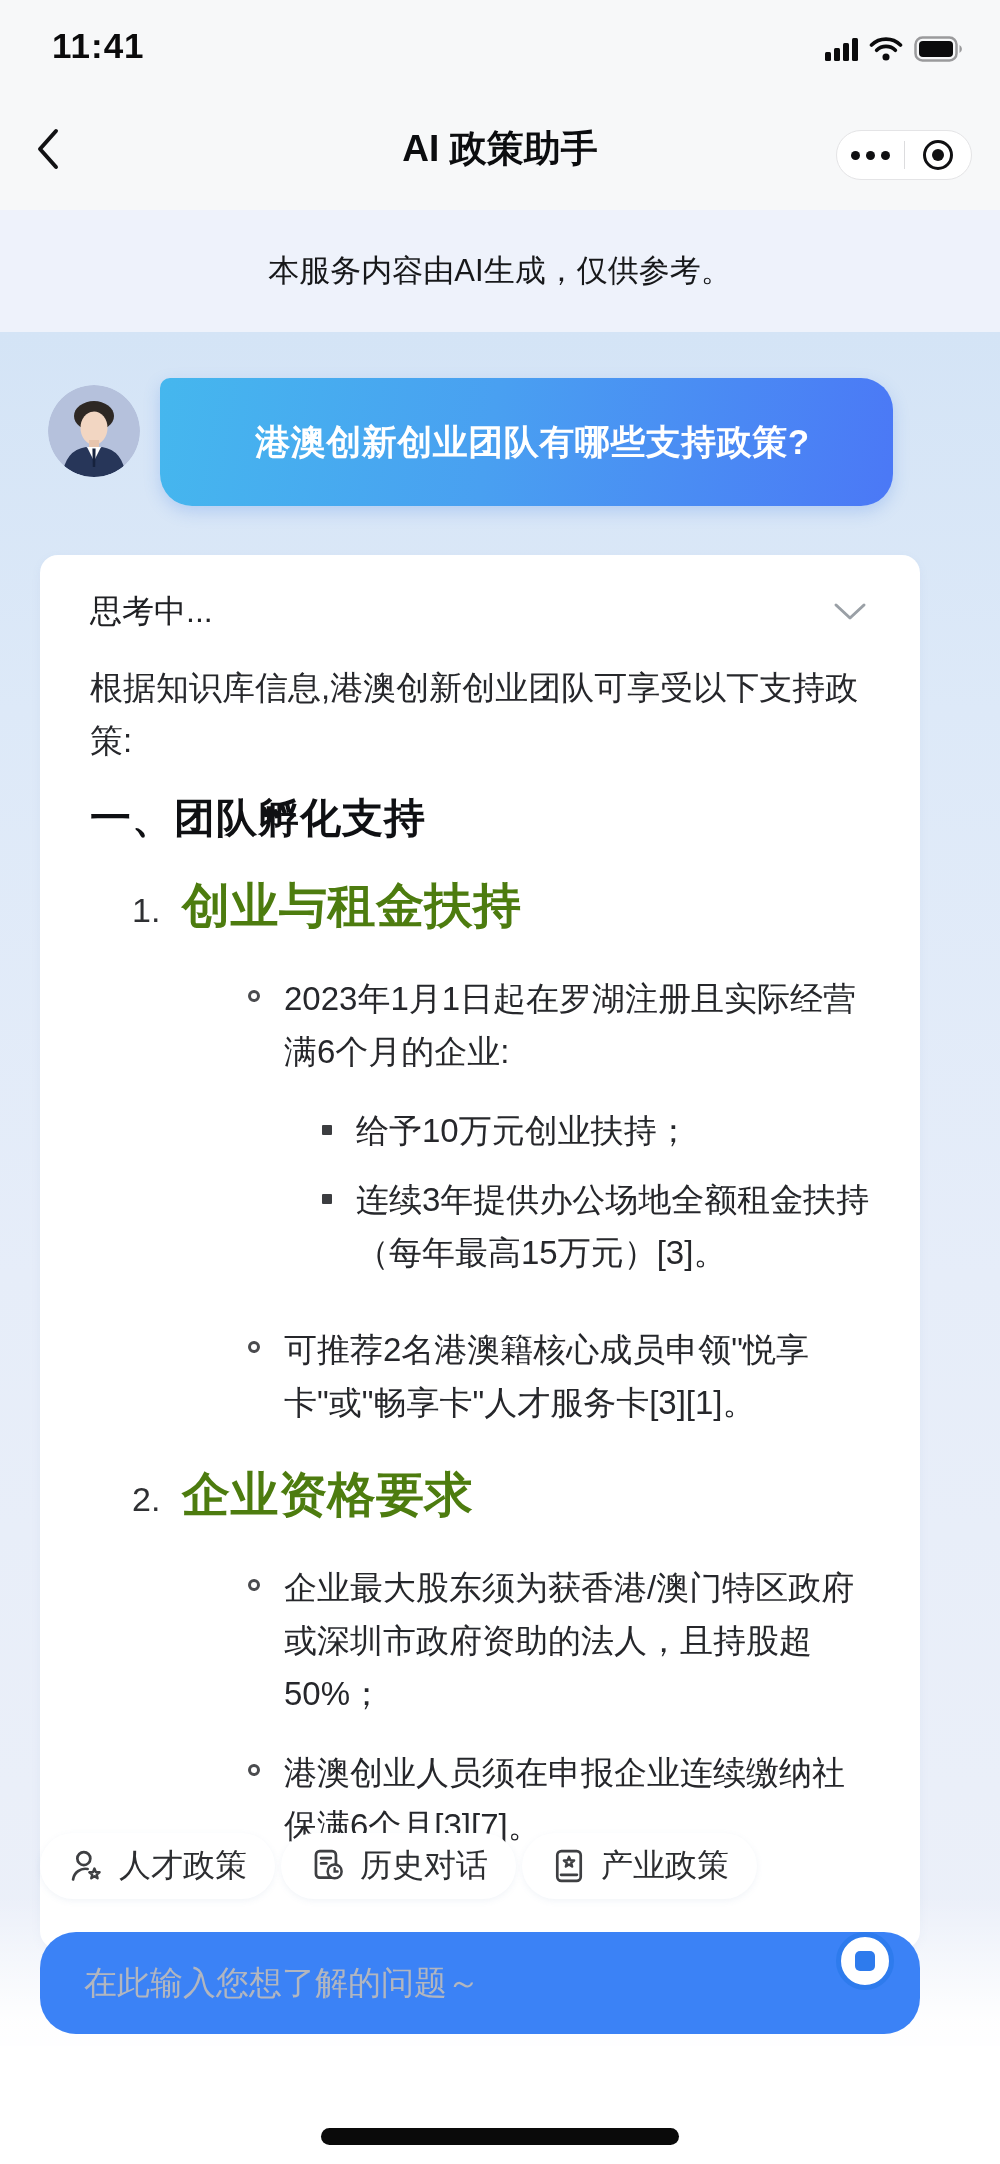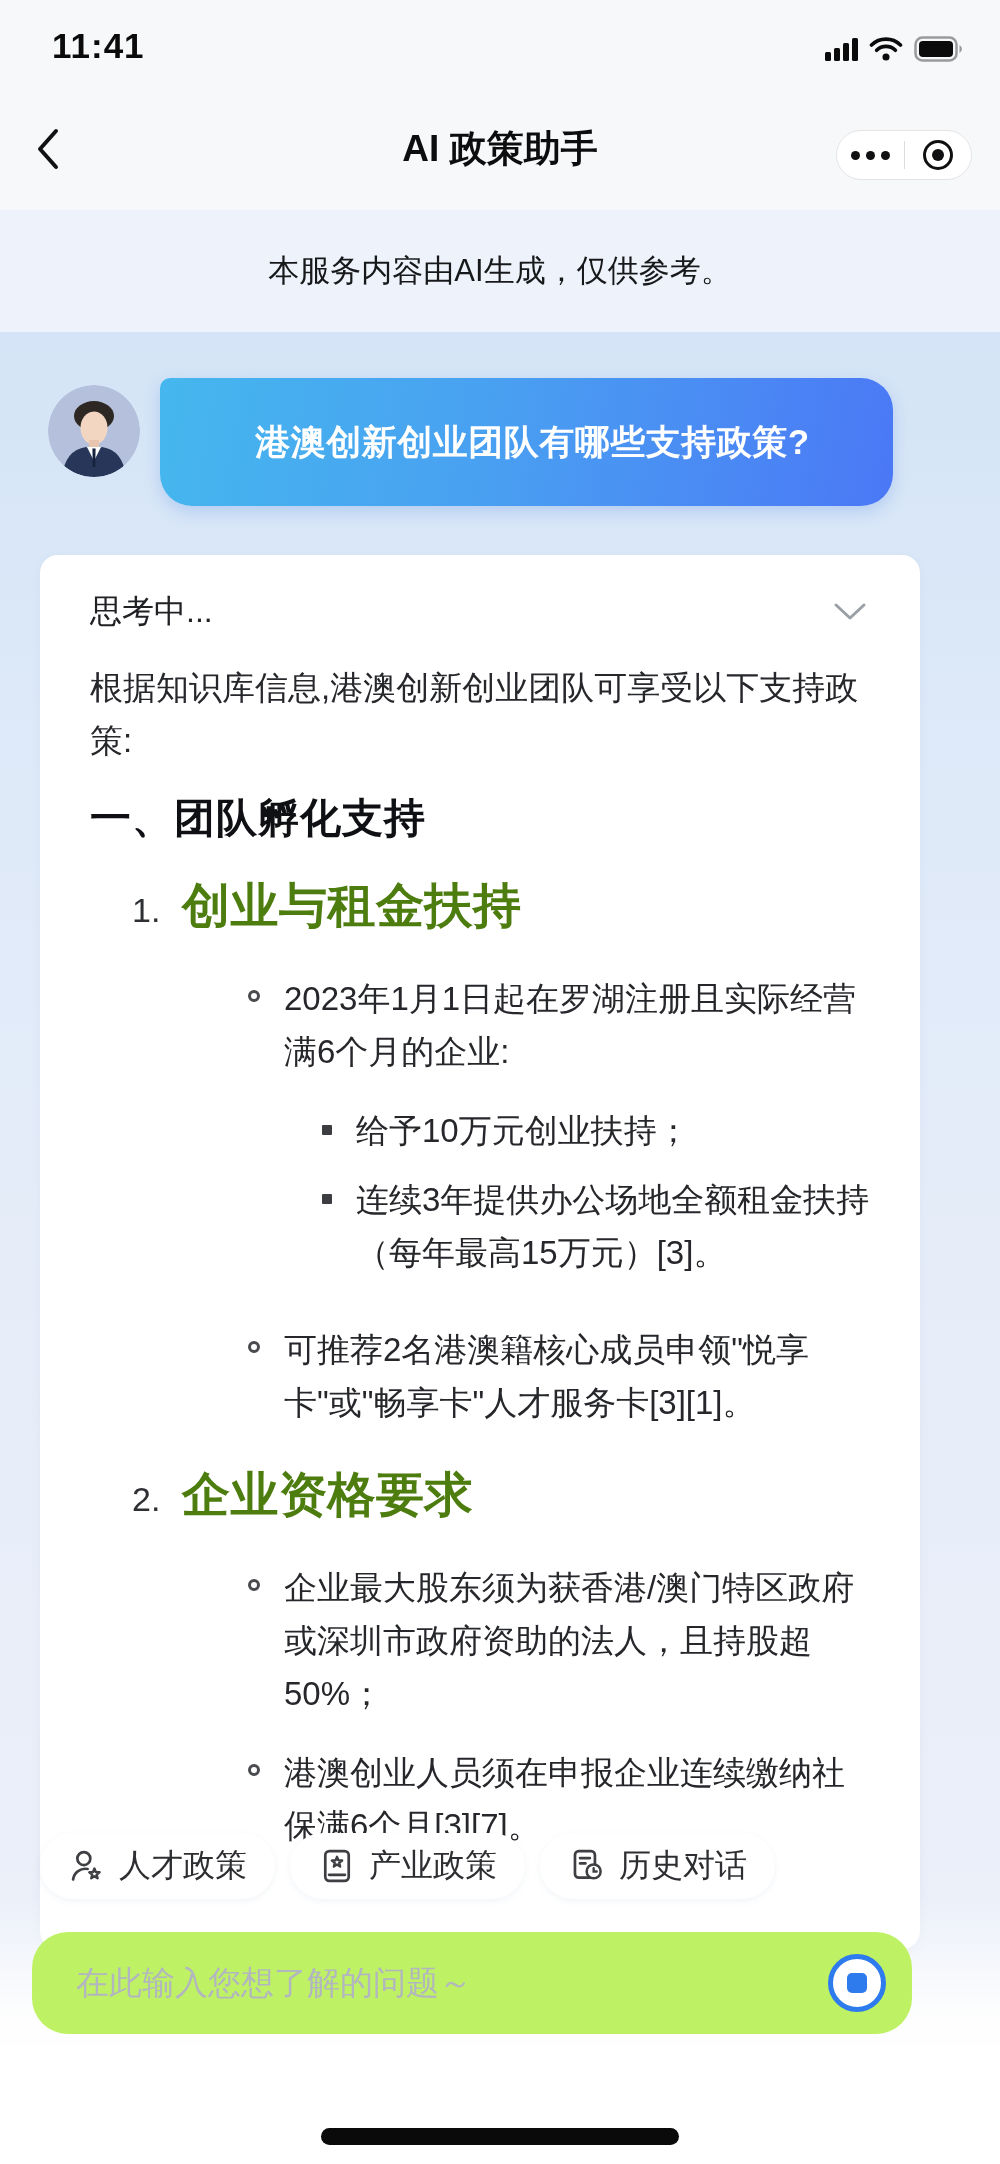--- a/index.html
+++ b/index.html
@@ -56,28 +56,28 @@
   .bullet { display:flex; padding-left:158px; margin-bottom:26px; }
   .bullet .mark-circle { flex:0 0 12px; width:12px; height:12px; border:3px solid #4a4b4e; border-radius:50%; margin:18px 24px 0 0; }
   .sub { margin:0 0 4px 0; }
   .sub .bullet { padding-left:232px; margin-bottom:16px; }
   .sub .mark-square { flex:0 0 10px; width:10px; height:10px; background:#3c3d40; border-radius:1px; margin:21px 24px 0 0; }
   .sub .bullet:last-child { margin-bottom:44px; }
   .b-text { font-size:33px; line-height:53px; color:#26272b; }
   .bullet.gap-lg { margin-bottom:34px; }
 
   
-  .qa-row { position:absolute; left:40px; top:1833px; display:flex; gap:15px; }
+  .qa-row { position:absolute; left:40px; top:1833px; display:flex; gap:6px; }
   .pill { display:inline-flex; align-items:center; gap:13px; height:66px; padding:0 28px; background:#ffffff;
           border-radius:33px; font-size:32px; color:#2d2e31; cursor:pointer; box-shadow:0 2px 6px rgba(120,145,190,.10); }
   .pill svg { display:block; }
 
   
-  .composer { position:absolute; left:32px; top:1932px; width:880px; height:102px; background:#bef264;
-              border-radius:36px; display:flex; align-items:center; padding:0 26px 0 44px; }
+  .composer { position:absolute; left:40px; top:1932px; width:880px; height:102px; background:#3b82f6;
+              border-radius:36px; display:flex; padding:0 26px 0 44px; }
   .composer input { flex:1; border:0; outline:0; background:transparent; font-size:33px; color:#2d2e31;
                     font-family:"Liberation Sans","DejaVu Sans",sans-serif; }
   .composer input::placeholder { color:#b2b6bf; }
   .stop-btn { flex:0 0 58px; width:58px; height:58px; border-radius:50%; border:5px solid #2e7bed; background:#fff;
               display:flex; align-items:center; justify-content:center; cursor:pointer; }
   .stop-btn i { width:20px; height:20px; background:#2e7bed; border-radius:5px; }
 
   
   .home-bar { position:absolute; left:321px; top:2128px; width:358px; height:17px; background:#0a0a0a; border-radius:9px; }
 </style>
@@ -215,37 +215,37 @@
         <circle cx="10" cy="7.3" r="4.1" fill="none" stroke="#3e3f42" stroke-width="1.7"></circle>
         <path d="M3.2 20.5 a7.8 7.8 0 0 1 9.2-6.6" fill="none" stroke="#3e3f42" stroke-width="1.7" stroke-linecap="round"></path>
         <g transform="translate(16.7,17)">
           <polygon points="0,-3.4 0.87,-1.2 3.23,-1.05 1.41,0.46 2,2.75 0,1.49 -2,2.75 -1.41,0.46 -3.23,-1.05 -0.87,-1.2" fill="none" stroke="#3e3f42" stroke-width="1.5" stroke-linejoin="round"></polygon>
         </g>
       </svg>
       <span>人才政策</span>
     </div>
     <div class="pill">
       <svg width="38" height="38" viewBox="0 0 24 24">
+        <rect x="4.4" y="2.6" width="12.6" height="16.8" rx="2.4" fill="none" stroke="#3e3f42" stroke-width="1.7"></rect>
+        <path d="M7.6 7 h6.2 M7.6 10.4 h3.4" stroke="#3e3f42" stroke-width="1.7" stroke-linecap="round"></path>
+        <circle cx="16.2" cy="15.4" r="4.4" fill="#ffffff" stroke="#3e3f42" stroke-width="1.6"></circle>
+        <path d="M16.2 13.4 v2.1 h1.9" fill="none" stroke="#3e3f42" stroke-width="1.5" stroke-linecap="round"></path>
+      </svg>
+      <span>历史对话</span>
+    </div>
+    <div class="pill">
+      <svg width="38" height="38" viewBox="0 0 24 24">
         <rect x="4.6" y="2.6" width="14.8" height="18.8" rx="2.6" fill="none" stroke="#3e3f42" stroke-width="1.7"></rect>
         <path d="M7 17.6 h10" stroke="#3e3f42" stroke-width="1.7" stroke-linecap="round"></path>
         <g transform="translate(12,9.6)">
           <polygon points="0,-3.4 0.87,-1.2 3.23,-1.05 1.41,0.46 2,2.75 0,1.49 -2,2.75 -1.41,0.46 -3.23,-1.05 -0.87,-1.2" fill="none" stroke="#3e3f42" stroke-width="1.5" stroke-linejoin="round"></polygon>
         </g>
       </svg>
       <span>产业政策</span>
     </div>
-    <div class="pill">
-      <svg width="38" height="38" viewBox="0 0 24 24">
-        <rect x="4.4" y="2.6" width="12.6" height="16.8" rx="2.4" fill="none" stroke="#3e3f42" stroke-width="1.7"></rect>
-        <path d="M7.6 7 h6.2 M7.6 10.4 h3.4" stroke="#3e3f42" stroke-width="1.7" stroke-linecap="round"></path>
-        <circle cx="16.2" cy="15.4" r="4.4" fill="#ffffff" stroke="#3e3f42" stroke-width="1.6"></circle>
-        <path d="M16.2 13.4 v2.1 h1.9" fill="none" stroke="#3e3f42" stroke-width="1.5" stroke-linecap="round"></path>
-      </svg>
-      <span>历史对话</span>
-    </div>
   </div>
 
   <div class="composer">
     <input type="text" placeholder="在此输入您想了解的问题～" style="">
     <div class="stop-btn">
       <i></i>
     </div>
   </div>
 
   <div class="home-bar"></div>

